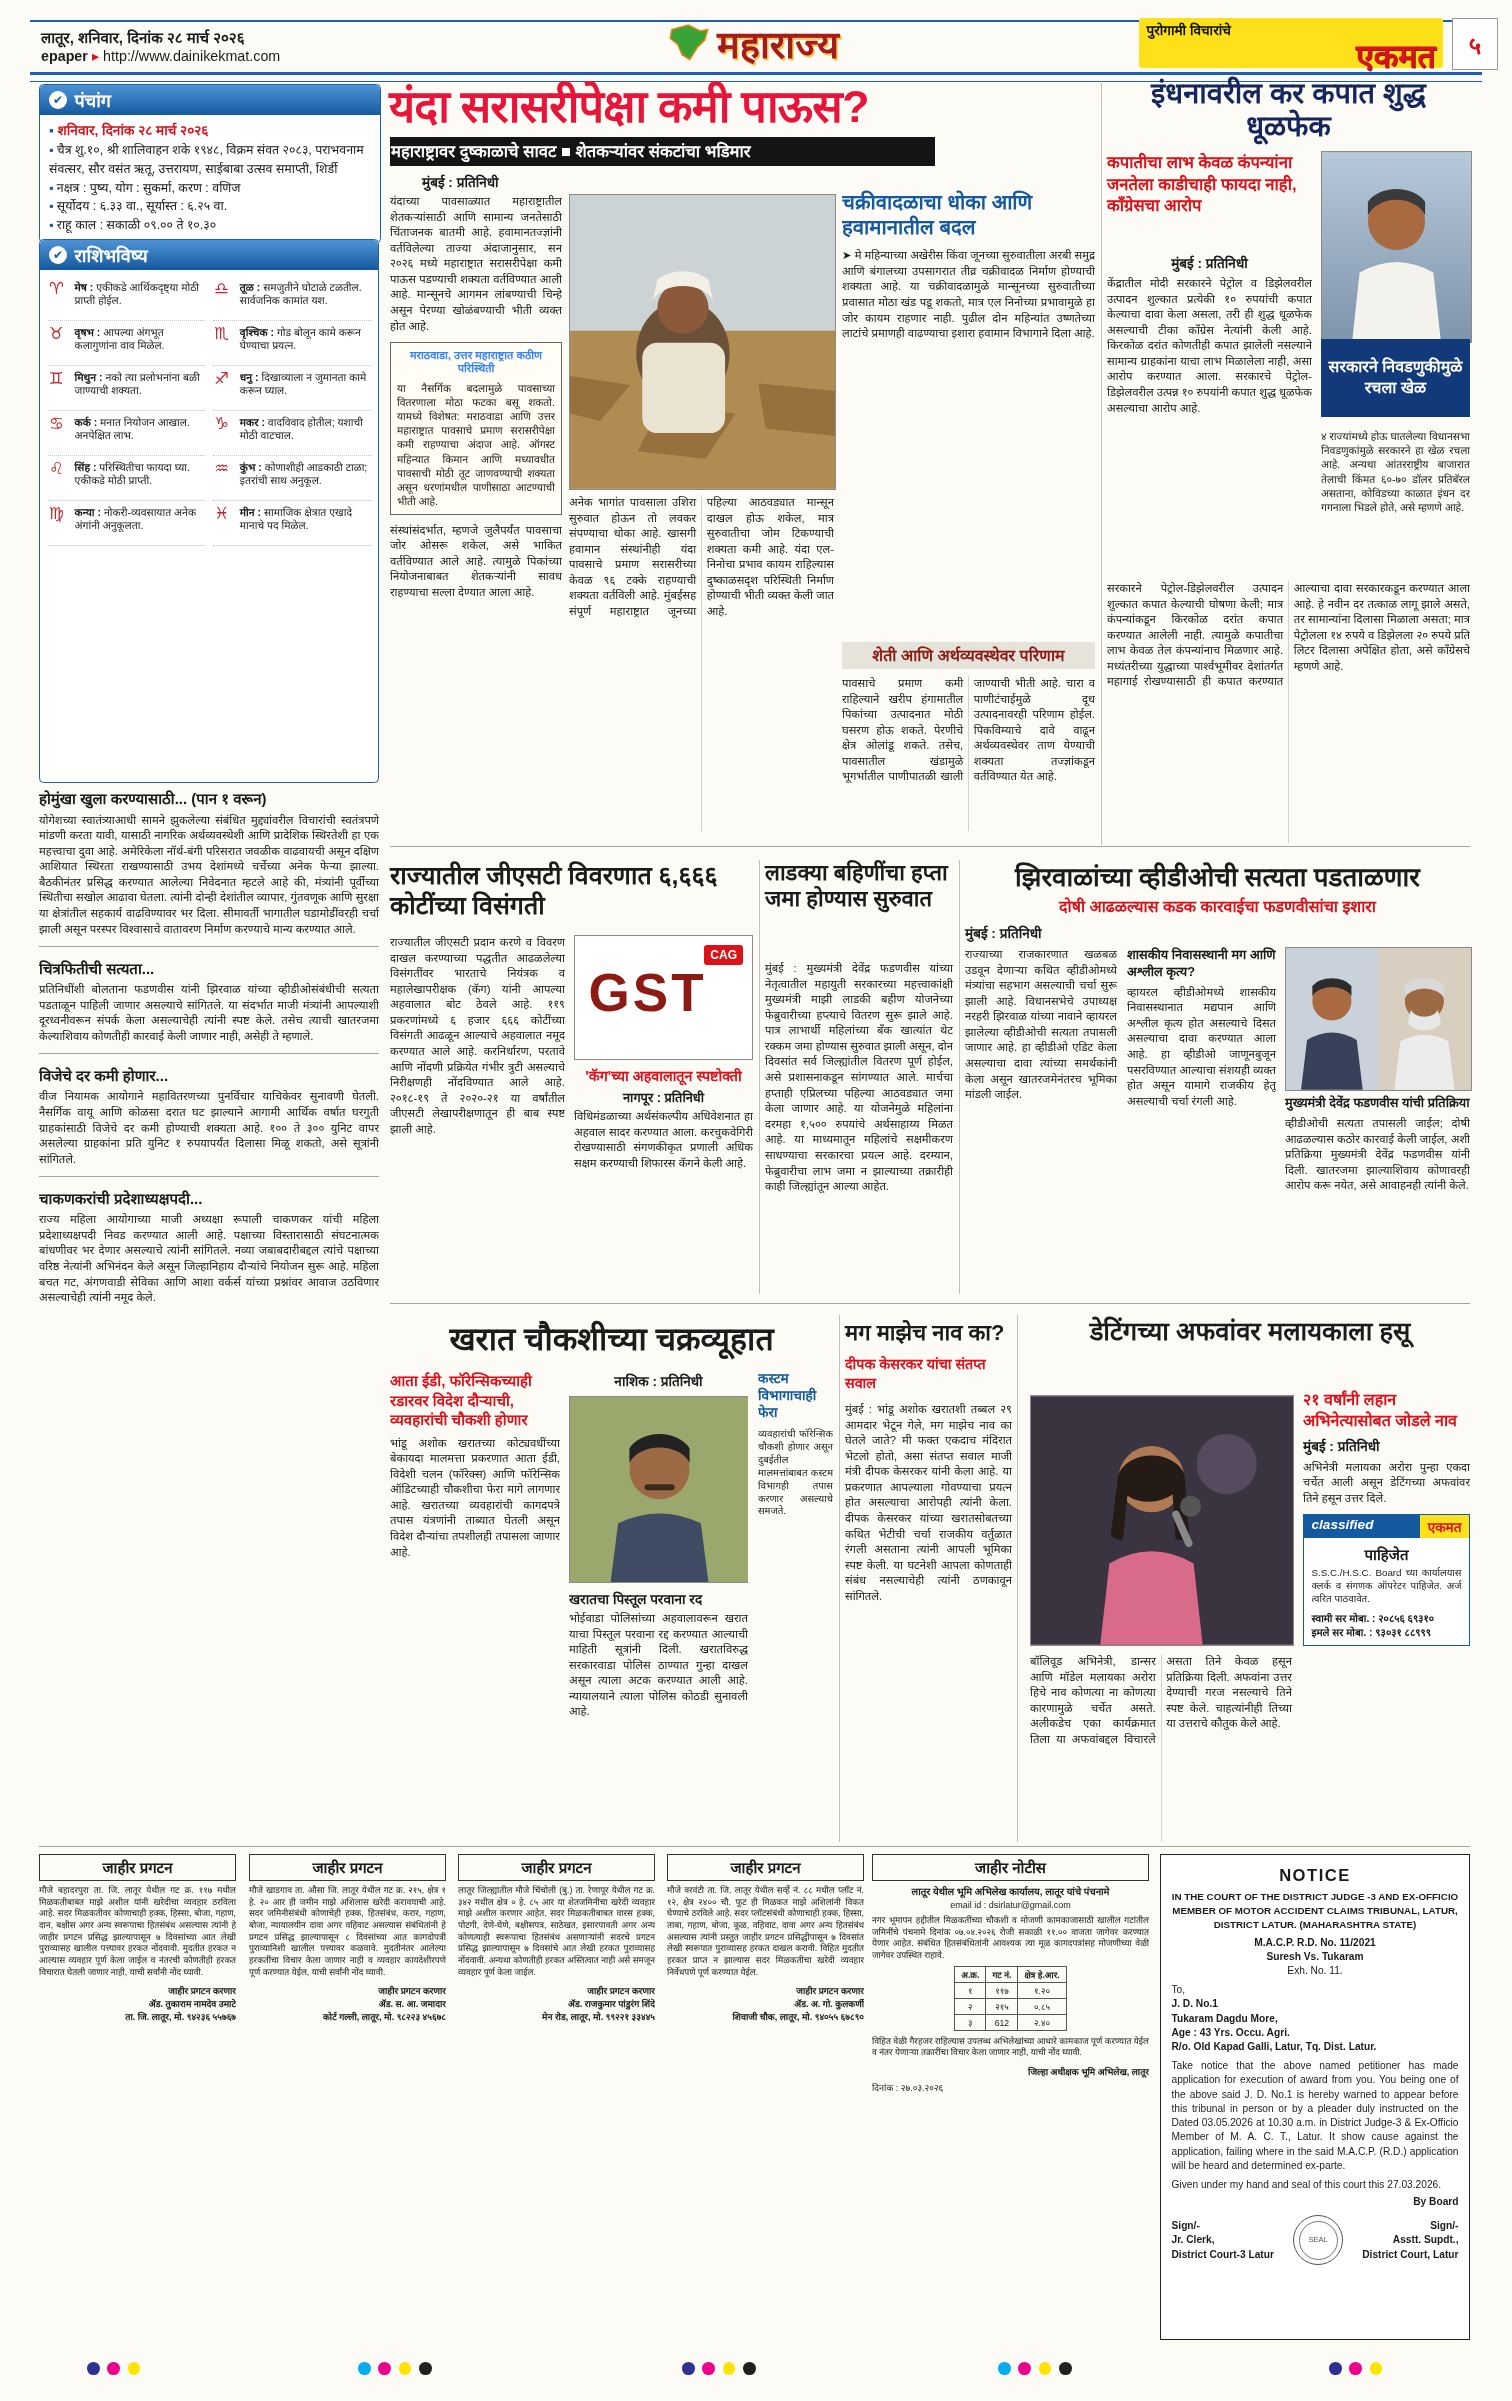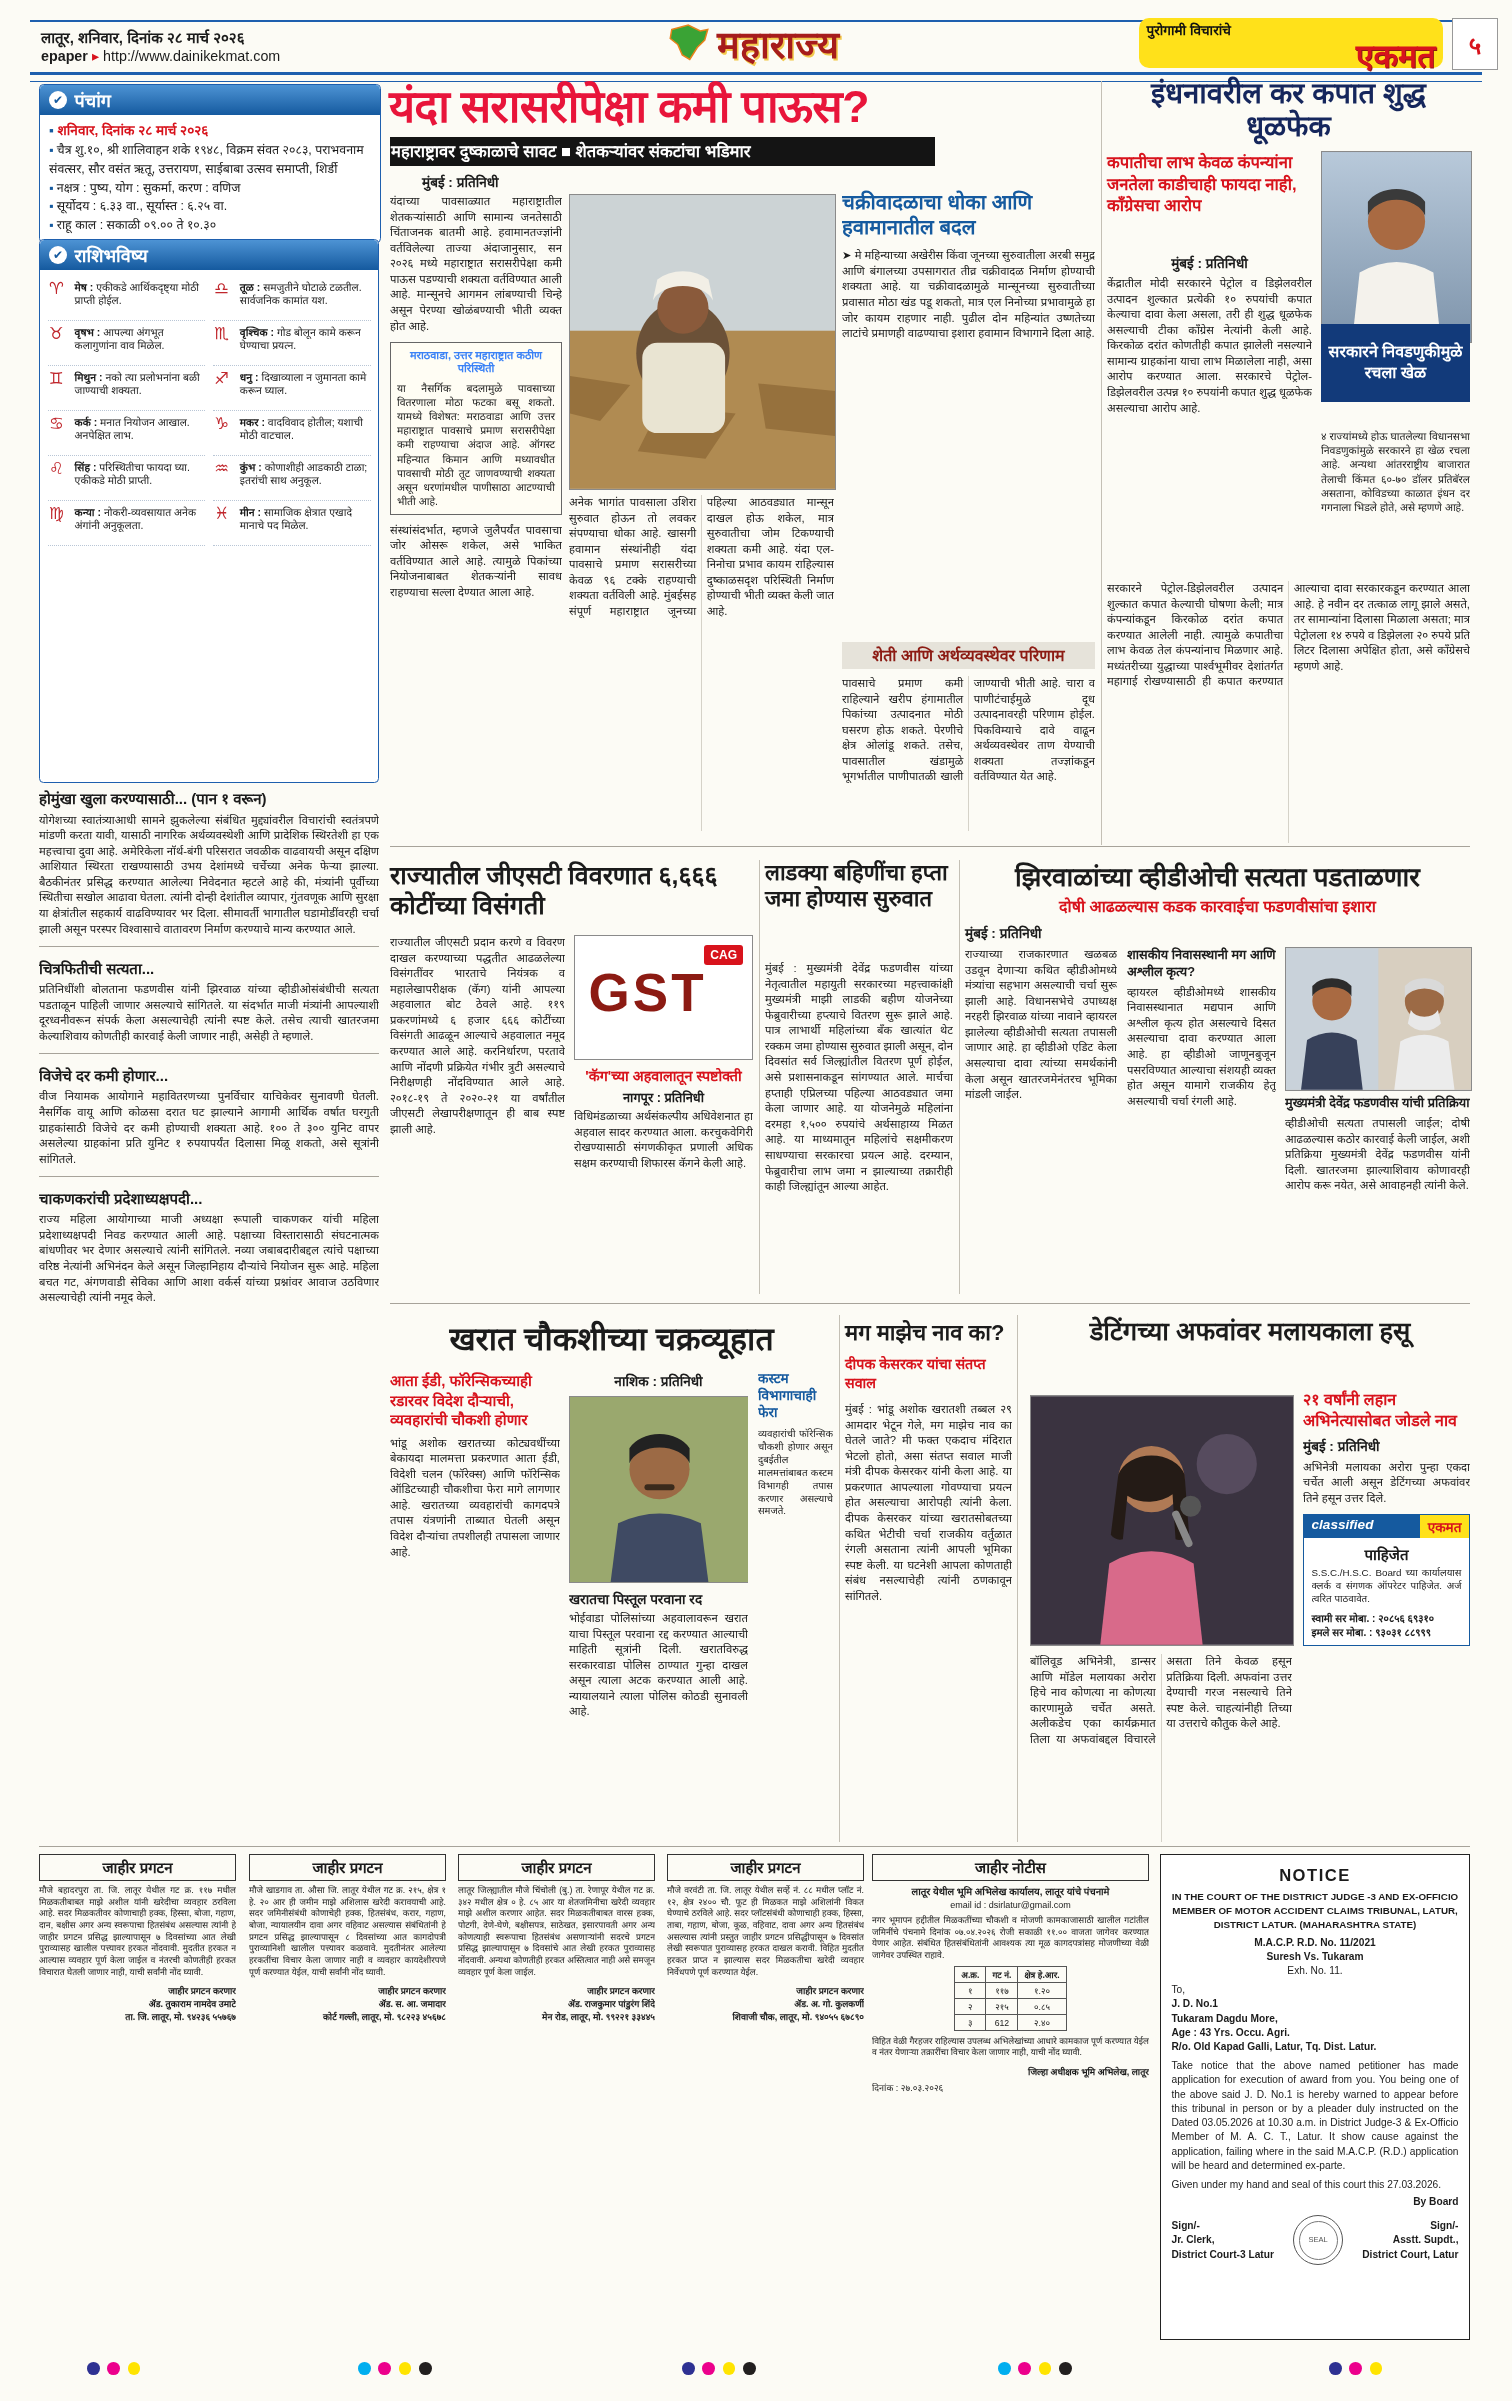--- a/index.html
+++ b/index.html
@@ -62,21 +62,21 @@
     <span style="text-decoration:none;">http://www.dainikekmat.com</span>
   </div>
 
   <div class="abs" style="left:625px;top:15px;width:256px;height:56px;display:flex;align-items:center;justify-content:center;gap:6px;">
     <svg width="44" height="42" viewBox="0 0 58 56">
       <path d="M6 10 L28 4 L44 12 L54 10 L50 24 L40 34 L30 50 L20 44 L14 30 L4 22 Z" fill="#3aa335" stroke="#e8821a" stroke-width="2"></path>
     </svg>
     <span style="font-size:38px;font-weight:800;color:#a61c1c;text-shadow:1.5px 1.5px 0 #f2c94c;">महाराज्य</span>
   </div>
 
-  <div class="abs" style="left:1139px;top:18px;width:304px;height:50px;background:#ffe11a;border-radius:10px;padding:1.5px 7.5px;box-sizing:border-box;">
+  <div class="abs" style="left:1139px;top:18px;width:304px;height:50px;background:#ffe11a;border-radius:3px;padding:1.5px 7.5px;box-sizing:border-box;">
     <div style="font-size:13.6px;font-weight:bold;color:#111;">पुरोगामी विचारांचे</div>
     <div style="font-size:32px;font-weight:800;color:#d8131c;text-align:right;margin-top:-6px;text-shadow:0.8px 0.8px 0 #8c1b13;">एकमत</div>
   </div>
 
   <div class="abs" style="left:1452px;top:18px;width:44px;height:50px;border:0.8px solid #999;background:#fff;display:flex;align-items:center;justify-content:center;">
     <span style="font-size:24px;font-weight:bold;color:#d8131c;">५</span>
   </div>
 
   <div class="abs" style="left:30px;top:72px;width:1452px;height:6px;border-top:3px solid #1e5fae;border-bottom:0.8px solid #1e5fae;"></div>
 
@@ -219,21 +219,21 @@
           <linearGradient id="g1" x1="0" y1="0" x2="0" y2="1">
             <stop offset="0" stop-color="#b8c9da"></stop>
             <stop offset="1" stop-color="#7e94ab"></stop>
           </linearGradient>
         </defs>
       <circle cx="99" cy="92" r="38" fill="#a96a42"></circle>
       <path d="M61 84 a40 30 0 0 1 76 0 l0 -18 a42 30 0 0 0 -76 0 Z" fill="#3a3a3a"></path>
       <path d="M40 252 L50 160 Q99 132 148 160 L158 252 Z" fill="#f4f2ec"></path>
     </svg>
   </div>
-  <div class="abs capbox" style="left:1321px;top:324px;width:149px;height:78px;box-sizing:border-box;">सरकारने निवडणुकीमुळे रचला खेळ</div>
+  <div class="abs capbox" style="left:1321px;top:339px;width:149px;height:78px;box-sizing:border-box;">सरकारने निवडणुकीमुळे रचला खेळ</div>
   <div class="abs just" style="left:1321px;top:429px;width:149px;height:146px;font-size:10.5px;line-height:1.35;overflow:hidden;">४ राज्यांमध्ये होऊ घातलेल्या विधानसभा निवडणुकांमुळे सरकारने हा खेळ रचला आहे. अन्यथा आंतरराष्ट्रीय बाजारात तेलाची किंमत ६०-७० डॉलर प्रतिबॅरल असताना, कोविडच्या काळात इंधन दर गगनाला भिडले होते, असे म्हणणे आहे.</div>
 
   <div class="abs b15 just cols2" style="left:1107px;top:581px;width:363px;height:262px;">सरकारने पेट्रोल-डिझेलवरील उत्पादन शुल्कात कपात केल्याची घोषणा केली; मात्र कंपन्यांकडून किरकोळ दरांत कपात करण्यात आलेली नाही. त्यामुळे कपातीचा लाभ केवळ तेल कंपन्यांनाच मिळणार आहे. मध्यंतरीच्या युद्धाच्या पार्श्वभूमीवर देशांतर्गत महागाई रोखण्यासाठी ही कपात करण्यात आल्याचा दावा सरकारकडून करण्यात आला आहे. हे नवीन दर तत्काळ लागू झाले असते, तर सामान्यांना दिलासा मिळाला असता; मात्र पेट्रोलला १४ रुपये व डिझेलला २० रुपये प्रति लिटर दिलासा अपेक्षित होता, असे काँग्रेसचे म्हणणे आहे.</div>
 
   <div class="abs" style="left:390px;top:860px;width:363px;font-size:25px;font-weight:800;line-height:1.2;">राज्यातील जीएसटी विवरणात ६,६६६ कोटींच्या विसंगती</div>
   <div class="abs b15 just" style="left:390px;top:935px;width:175px;height:358px;">राज्यातील जीएसटी प्रदान करणे व विवरण दाखल करण्याच्या पद्धतीत आढळलेल्या विसंगतींवर भारताचे नियंत्रक व महालेखापरीक्षक (कॅग) यांनी आपल्या अहवालात बोट ठेवले आहे. ११९ प्रकरणांमध्ये ६ हजार ६६६ कोटींच्या विसंगती आढळून आल्याचे अहवालात नमूद करण्यात आले आहे. करनिर्धारण, परतावे आणि नोंदणी प्रक्रियेत गंभीर त्रुटी असल्याचे निरीक्षणही नोंदविण्यात आले आहे. २०१८-१९ ते २०२०-२१ या वर्षांतील जीएसटी लेखापरीक्षणातून ही बाब स्पष्ट झाली आहे.</div>
   <div class="abs" style="left:574px;top:935px;width:179px;height:358px;overflow:hidden;">
     <div class="photo" style="width:179px;height:125px;background:#fff;position:relative;box-sizing:border-box;">
       <div style="position:absolute;left:13.6px;top:25.6px;font-size:53px;font-weight:800;color:#8c1b13;letter-spacing:3px;">GST</div>
       <div style="position:absolute;right:9px;top:9px;background:#d8131c;color:#fff;font-size:12px;font-weight:bold;padding:3px 6px;border-radius:3px;">CAG</div>

